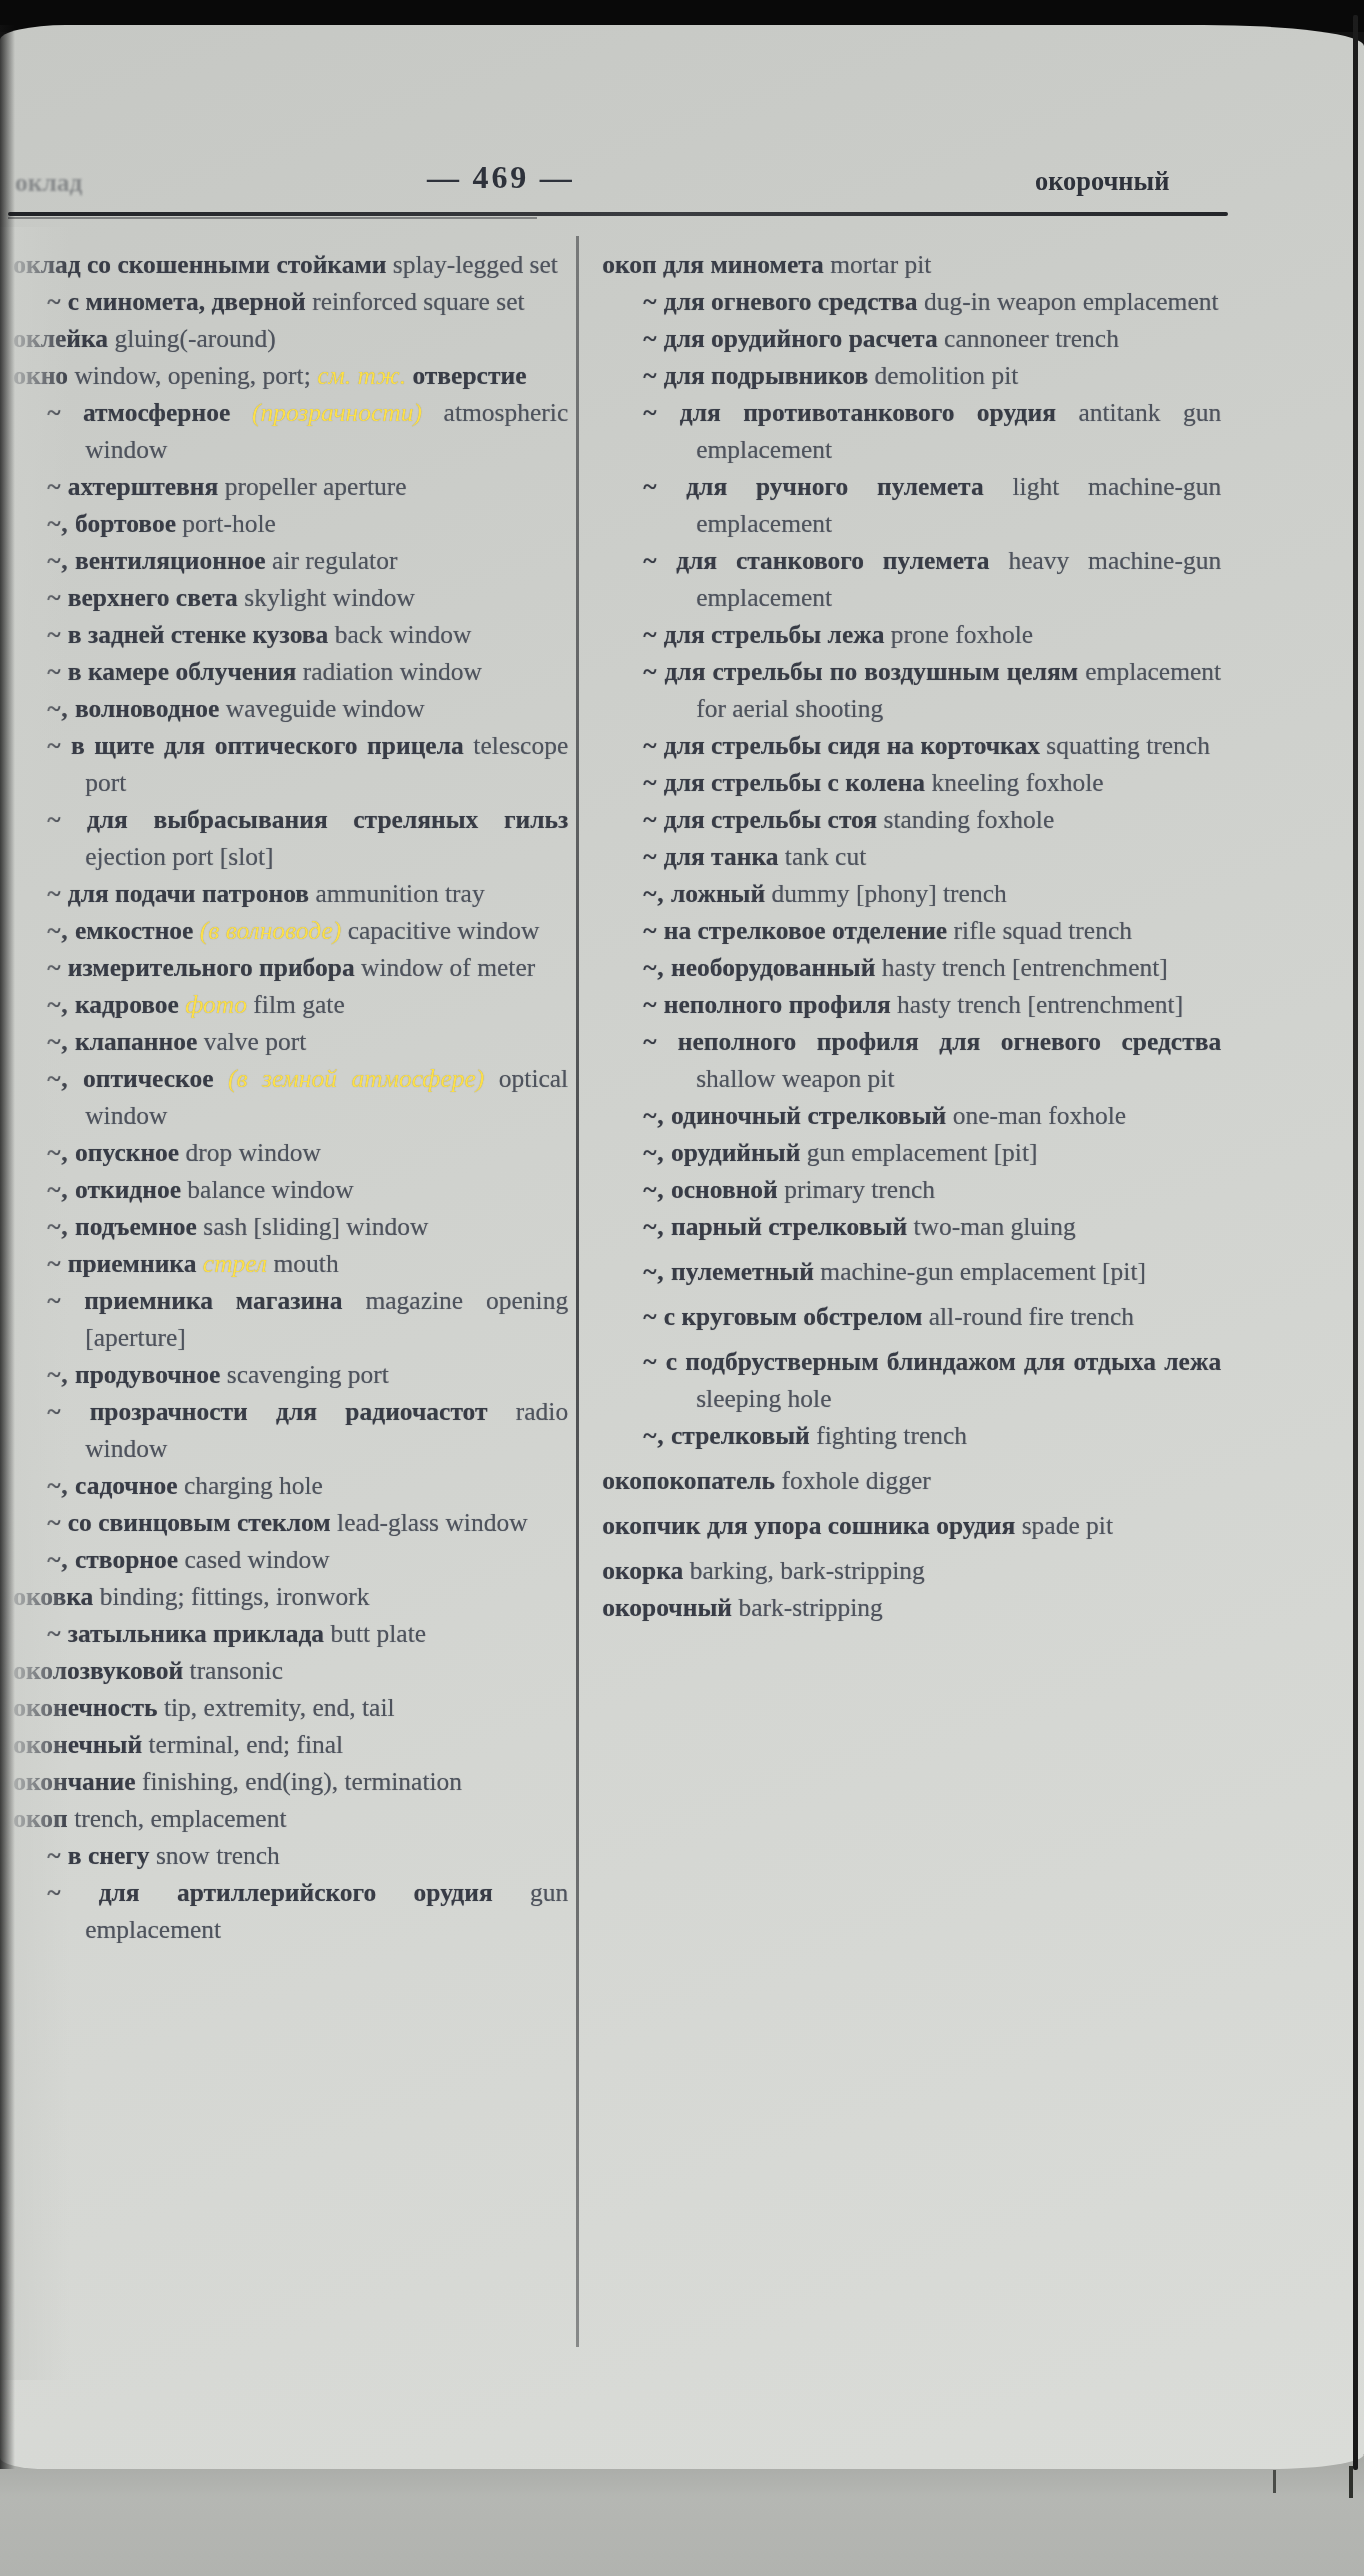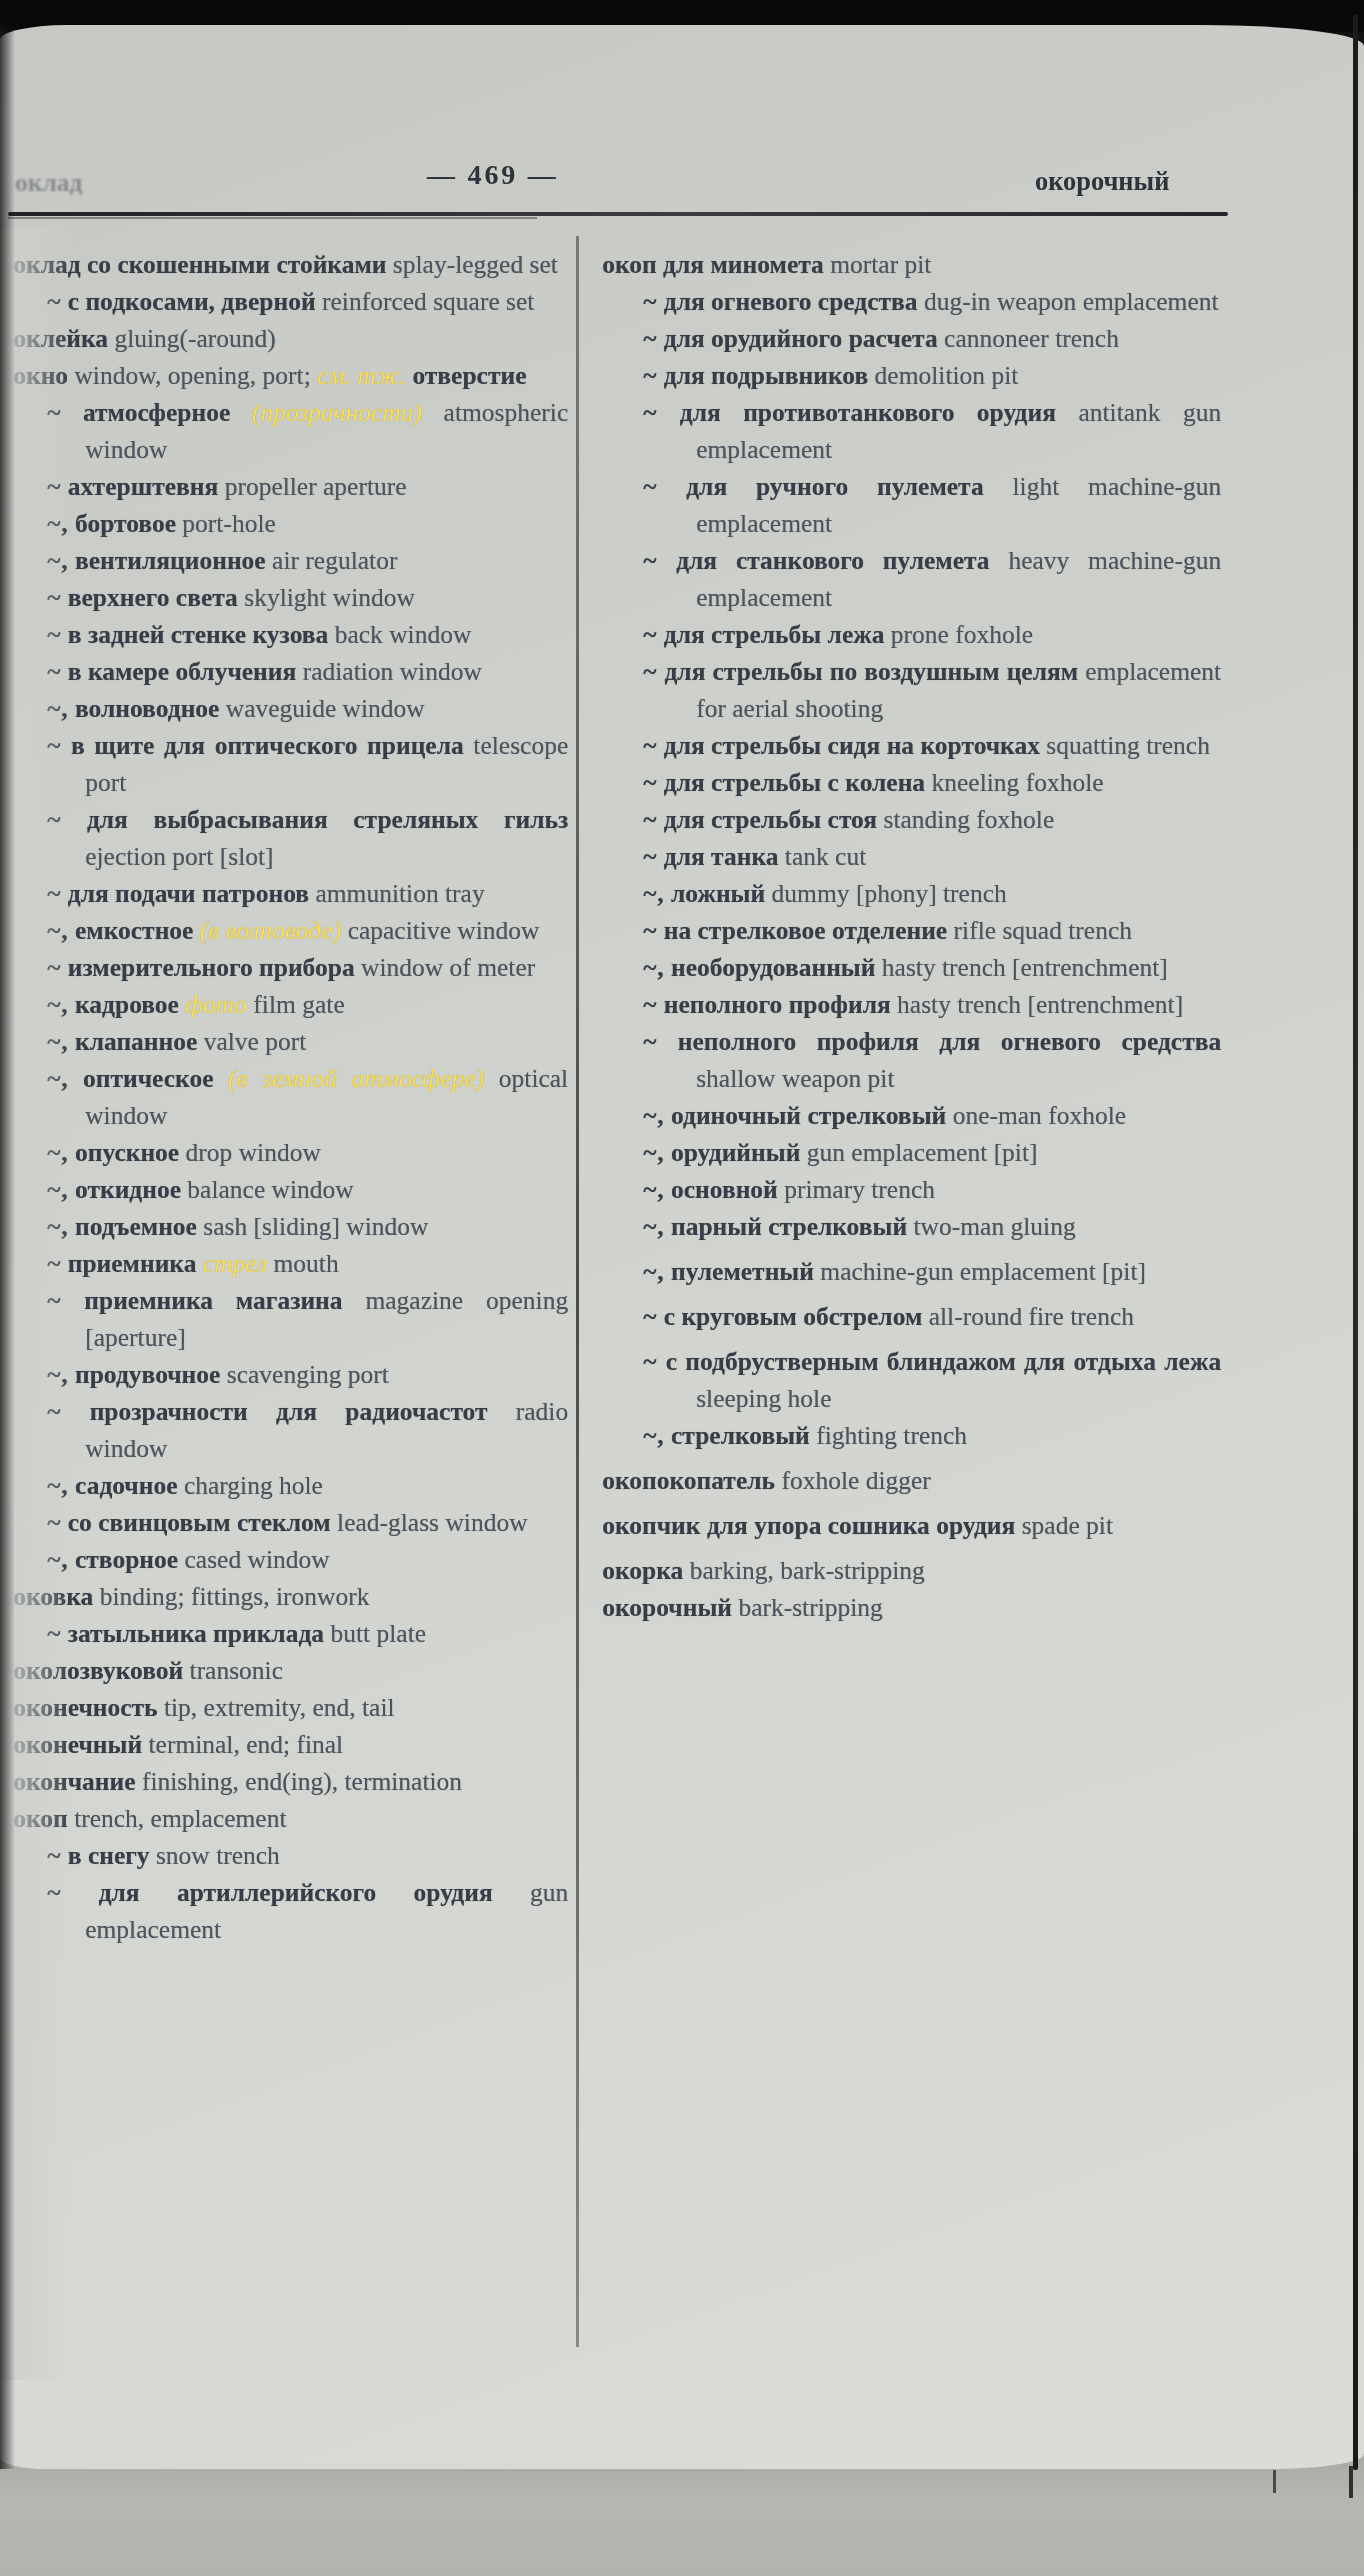--- a/index.html
+++ b/index.html
@@ -17,21 +17,21 @@
   .right-edge{position:absolute;left:1353px;top:15px;width:4.7px;height:2455px;border-radius:1.9px;
         background:linear-gradient(180deg,#1c1c1c,#2b2b29 50%,#191919);z-index:5;}
   .text-fade{position:absolute;left:0;top:227px;width:70px;height:2153px;z-index:3;pointer-events:none;
         background:linear-gradient(90deg,rgba(205,207,203,.95) 0%,rgba(205,207,203,.55) 45%,rgba(205,207,203,0) 100%);}
   .scratch{position:absolute;z-index:2;background:#4a4c48;}
   .scratch.s1{left:1273px;top:2470px;width:2.8px;height:23px;}
   .scratch.s2{left:1349px;top:2466px;width:3.8px;height:32px;background:#2e302c;}
 
   .hdr{position:absolute;z-index:2;color:#2e323b;font-weight:700;white-space:nowrap;}
   .hdr-left{left:15px;top:168px;font-size:25.5px;opacity:.42;filter:blur(1.2px);}
-  .hdr-num{left:427px;top:159px;font-size:28px;letter-spacing:2.8px;}
+  .hdr-num{left:427px;top:159px;font-size:32px;letter-spacing:2.8px;}
   .hdr-right{left:1035px;top:166px;font-size:26.4px;}
   .rule{position:absolute;left:7.6px;top:212px;width:1220px;height:3.8px;z-index:2;border-radius:1.9px;
         background:linear-gradient(90deg,#202226,#3b3d41 55%,#24262a);}
   .rule2{position:absolute;left:7.6px;top:217px;width:529px;height:1.9px;z-index:2;background:rgba(40,42,46,.45);}
   .divider{position:absolute;left:576px;top:236px;width:2.8px;height:2111px;z-index:2;
         background:linear-gradient(180deg,rgba(38,40,44,.5),rgba(38,40,44,.8) 50%,rgba(38,40,44,.45));}
 
   .columns{position:absolute;left:13.2px;top:246px;width:1209px;display:flex;z-index:2;
         text-shadow:0 0 0.9px rgba(52,56,67,.45);}
   .col{text-align:justify;font-size:25.5px;line-height:37px;color:#343843;}
@@ -61,21 +61,21 @@
   <div class="hdr hdr-left">оклад</div>
   <div class="hdr hdr-num">— 469 —</div>
   <div class="hdr hdr-right">окорочный</div>
   <div class="rule"></div>
   <div class="rule2"></div>
   <div class="divider"></div>
 
   <div class="columns">
     <div class="col col-left">
         <div class="entry head"><span class="ru">оклад со скошенными стойками</span> <span class="en">splay-legged set</span></div>
-        <div class="entry sub"><span class="tilde">~</span> <span class="ru">с подкосами, дверной</span> <span class="en">reinforced square set</span></div>
+        <div class="entry sub"><span class="tilde">~</span> <span class="ru">с миномета, дверной</span> <span class="en">reinforced square set</span></div>
         <div class="entry head"><span class="ru">оклейка</span> <span class="en">gluing(-around)</span></div>
         <div class="entry head"><span class="ru">окно</span> <span class="en">window, opening, port;</span> <span class="it">см. тж.</span> <span class="ru">отверстие</span></div>
         <div class="entry sub"><span class="tilde">~</span> <span class="ru">атмосферное</span> <span class="it">(прозрачности)</span> <span class="en">atmospheric window</span></div>
         <div class="entry sub"><span class="tilde">~</span> <span class="ru">ахтерштевня</span> <span class="en">propeller aperture</span></div>
         <div class="entry sub"><span class="tilde">~,</span> <span class="ru">бортовое</span> <span class="en">port-hole</span></div>
         <div class="entry sub"><span class="tilde">~,</span> <span class="ru">вентиляционное</span> <span class="en">air regulator</span></div>
         <div class="entry sub"><span class="tilde">~</span> <span class="ru">верхнего света</span> <span class="en">skylight window</span></div>
         <div class="entry sub"><span class="tilde">~</span> <span class="ru">в задней стенке кузова</span> <span class="en">back window</span></div>
         <div class="entry sub"><span class="tilde">~</span> <span class="ru">в камере облучения</span> <span class="en">radiation window</span></div>
         <div class="entry sub"><span class="tilde">~,</span> <span class="ru">волноводное</span> <span class="en">waveguide window</span></div>

